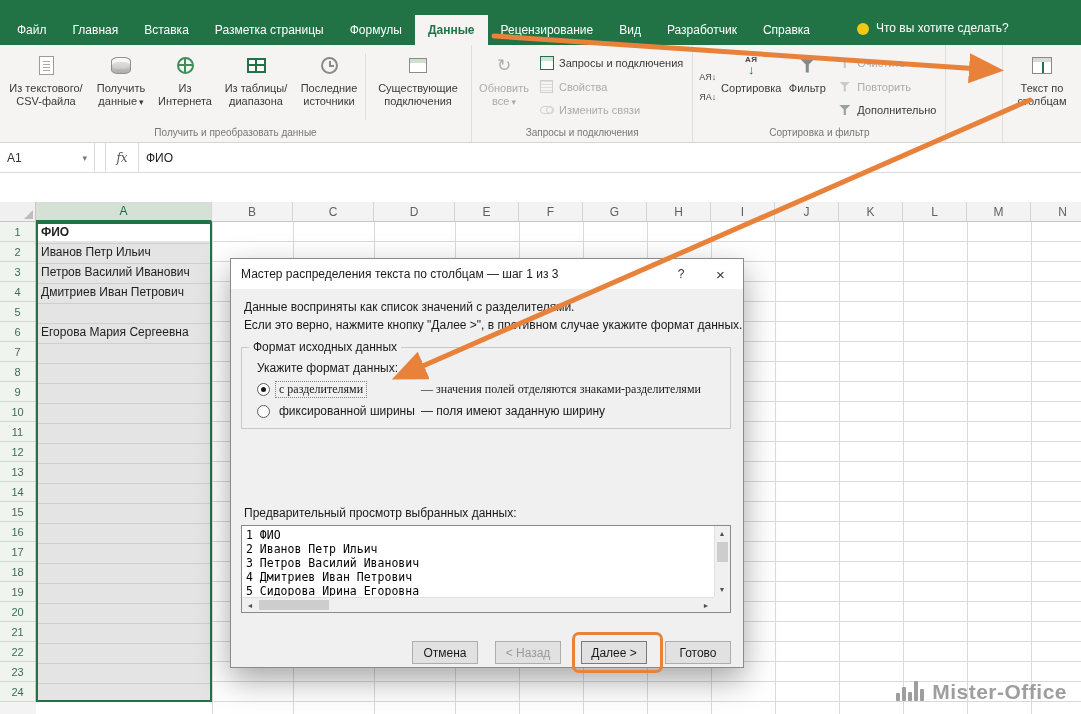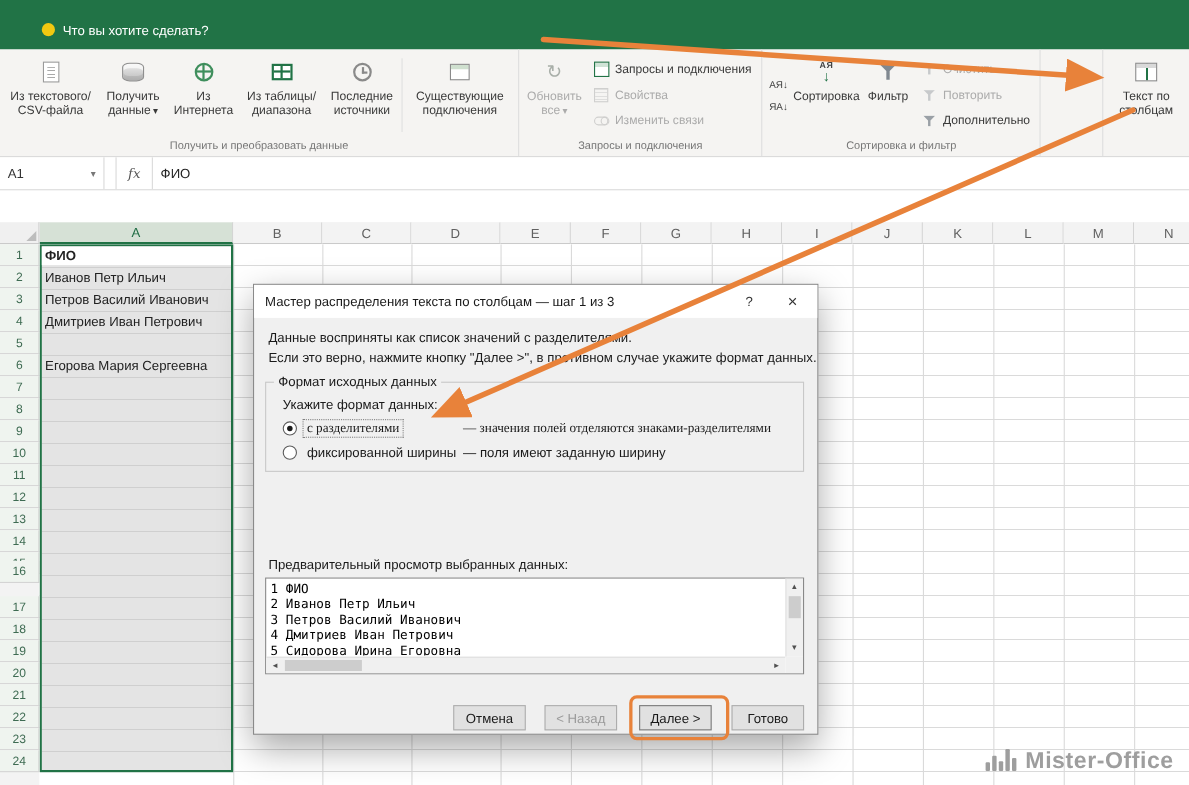--- a/index.html
+++ b/index.html
@@ -5,21 +5,21 @@
   html,body{margin:0;padding:0;background:#ddd;}
   .page{position:relative;width:1081px;height:714px;overflow:hidden;background:#fff;
         font-family:"Liberation Sans",sans-serif;-webkit-font-smoothing:antialiased;}
 
   
   .tabbar{position:absolute;top:0;left:0;right:0;height:45px;background:#217346;
           display:flex;align-items:flex-end;padding-left:4px;box-sizing:border-box;}
   .tabstrip{display:flex;align-items:flex-end;}
   .rtab{color:#fff;font-size:12px;padding:8px 13px;white-space:nowrap;cursor:default;}
   .rtab.active{background:#F5F4F2;color:#217346;font-weight:700;}
-  .tellme{display:flex;align-items:flex-start;gap:7px;color:#fff;font-size:12px;margin-left:34px;padding-bottom:10px;white-space:nowrap;}
+  .tellme{display:flex;align-items:flex-end;gap:7px;color:#fff;font-size:12px;margin-left:34px;padding-bottom:10px;white-space:nowrap;}
   .bulb{width:12px;height:12px;border-radius:50%;background:#F2C811;display:inline-block;}
 
   
   .ribbon{position:absolute;top:45px;left:0;right:0;height:98px;background:#F5F4F2;
           border-bottom:1px solid #D5D5D5;display:flex;box-sizing:border-box;}
   .rgroup{display:flex;flex-direction:column;border-right:1px solid #DEDEDE;padding:2px 3px 0;box-sizing:border-box;}
   .rgroup.last{margin-left:auto;border-right:none;border-left:1px solid #DEDEDE;}
   .rgc{flex:1;display:flex;align-items:stretch;}
   .rgl{height:16px;line-height:14px;font-size:10px;color:#767676;text-align:center;white-space:nowrap;padding:0 4px;}
   .bigbtn{display:flex;flex-direction:column;align-items:center;padding:5px 2px 0;gap:4px;box-sizing:border-box;}
@@ -151,20 +151,32 @@
   .wm-bars i:nth-child(3){height:9px;}
   .wm-bars i:nth-child(4){height:20px;}
   .wm-bars i:nth-child(5){height:12px;}
 </style>
 </head>
 <body>
 
 <div class="page">
 
   <div class="tabbar">
+    <div class="tabstrip">
+        <div class="rtab">Файл</div>
+        <div class="rtab">Главная</div>
+        <div class="rtab">Вставка</div>
+        <div class="rtab">Разметка страницы</div>
+        <div class="rtab">Формулы</div>
+        <div class="rtab active">Данные</div>
+        <div class="rtab">Рецензирование</div>
+        <div class="rtab">Вид</div>
+        <div class="rtab">Разработчик</div>
+        <div class="rtab">Справка</div>
+      </div>
     <div class="tellme">
       <span class="bulb"></span>
       <span>Что вы хотите сделать?</span>
     </div>
   </div>
 
   <div class="ribbon">
 
     <div class="rgroup">
       <div class="rgc">
@@ -342,21 +354,21 @@
         <div class="rowhdr" style="top: 100px;">6</div>
         <div class="rowhdr" style="top: 120px;">7</div>
         <div class="rowhdr" style="top: 140px;">8</div>
         <div class="rowhdr" style="top: 160px;">9</div>
         <div class="rowhdr" style="top: 180px;">10</div>
         <div class="rowhdr" style="top: 200px;">11</div>
         <div class="rowhdr" style="top: 220px;">12</div>
         <div class="rowhdr" style="top: 240px;">13</div>
         <div class="rowhdr" style="top: 260px;">14</div>
         <div class="rowhdr" style="top: 280px;">15</div>
-        <div class="rowhdr" style="top: 288px;">16</div>
+        <div class="rowhdr" style="top: 300px;">16</div>
         <div class="rowhdr" style="top: 320px;">17</div>
         <div class="rowhdr" style="top: 340px;">18</div>
         <div class="rowhdr" style="top: 360px;">19</div>
         <div class="rowhdr" style="top: 380px;">20</div>
         <div class="rowhdr" style="top: 400px;">21</div>
         <div class="rowhdr" style="top: 420px;">22</div>
         <div class="rowhdr" style="top: 440px;">23</div>
         <div class="rowhdr" style="top: 460px;">24</div>
       </div>
     <div class="cells">

